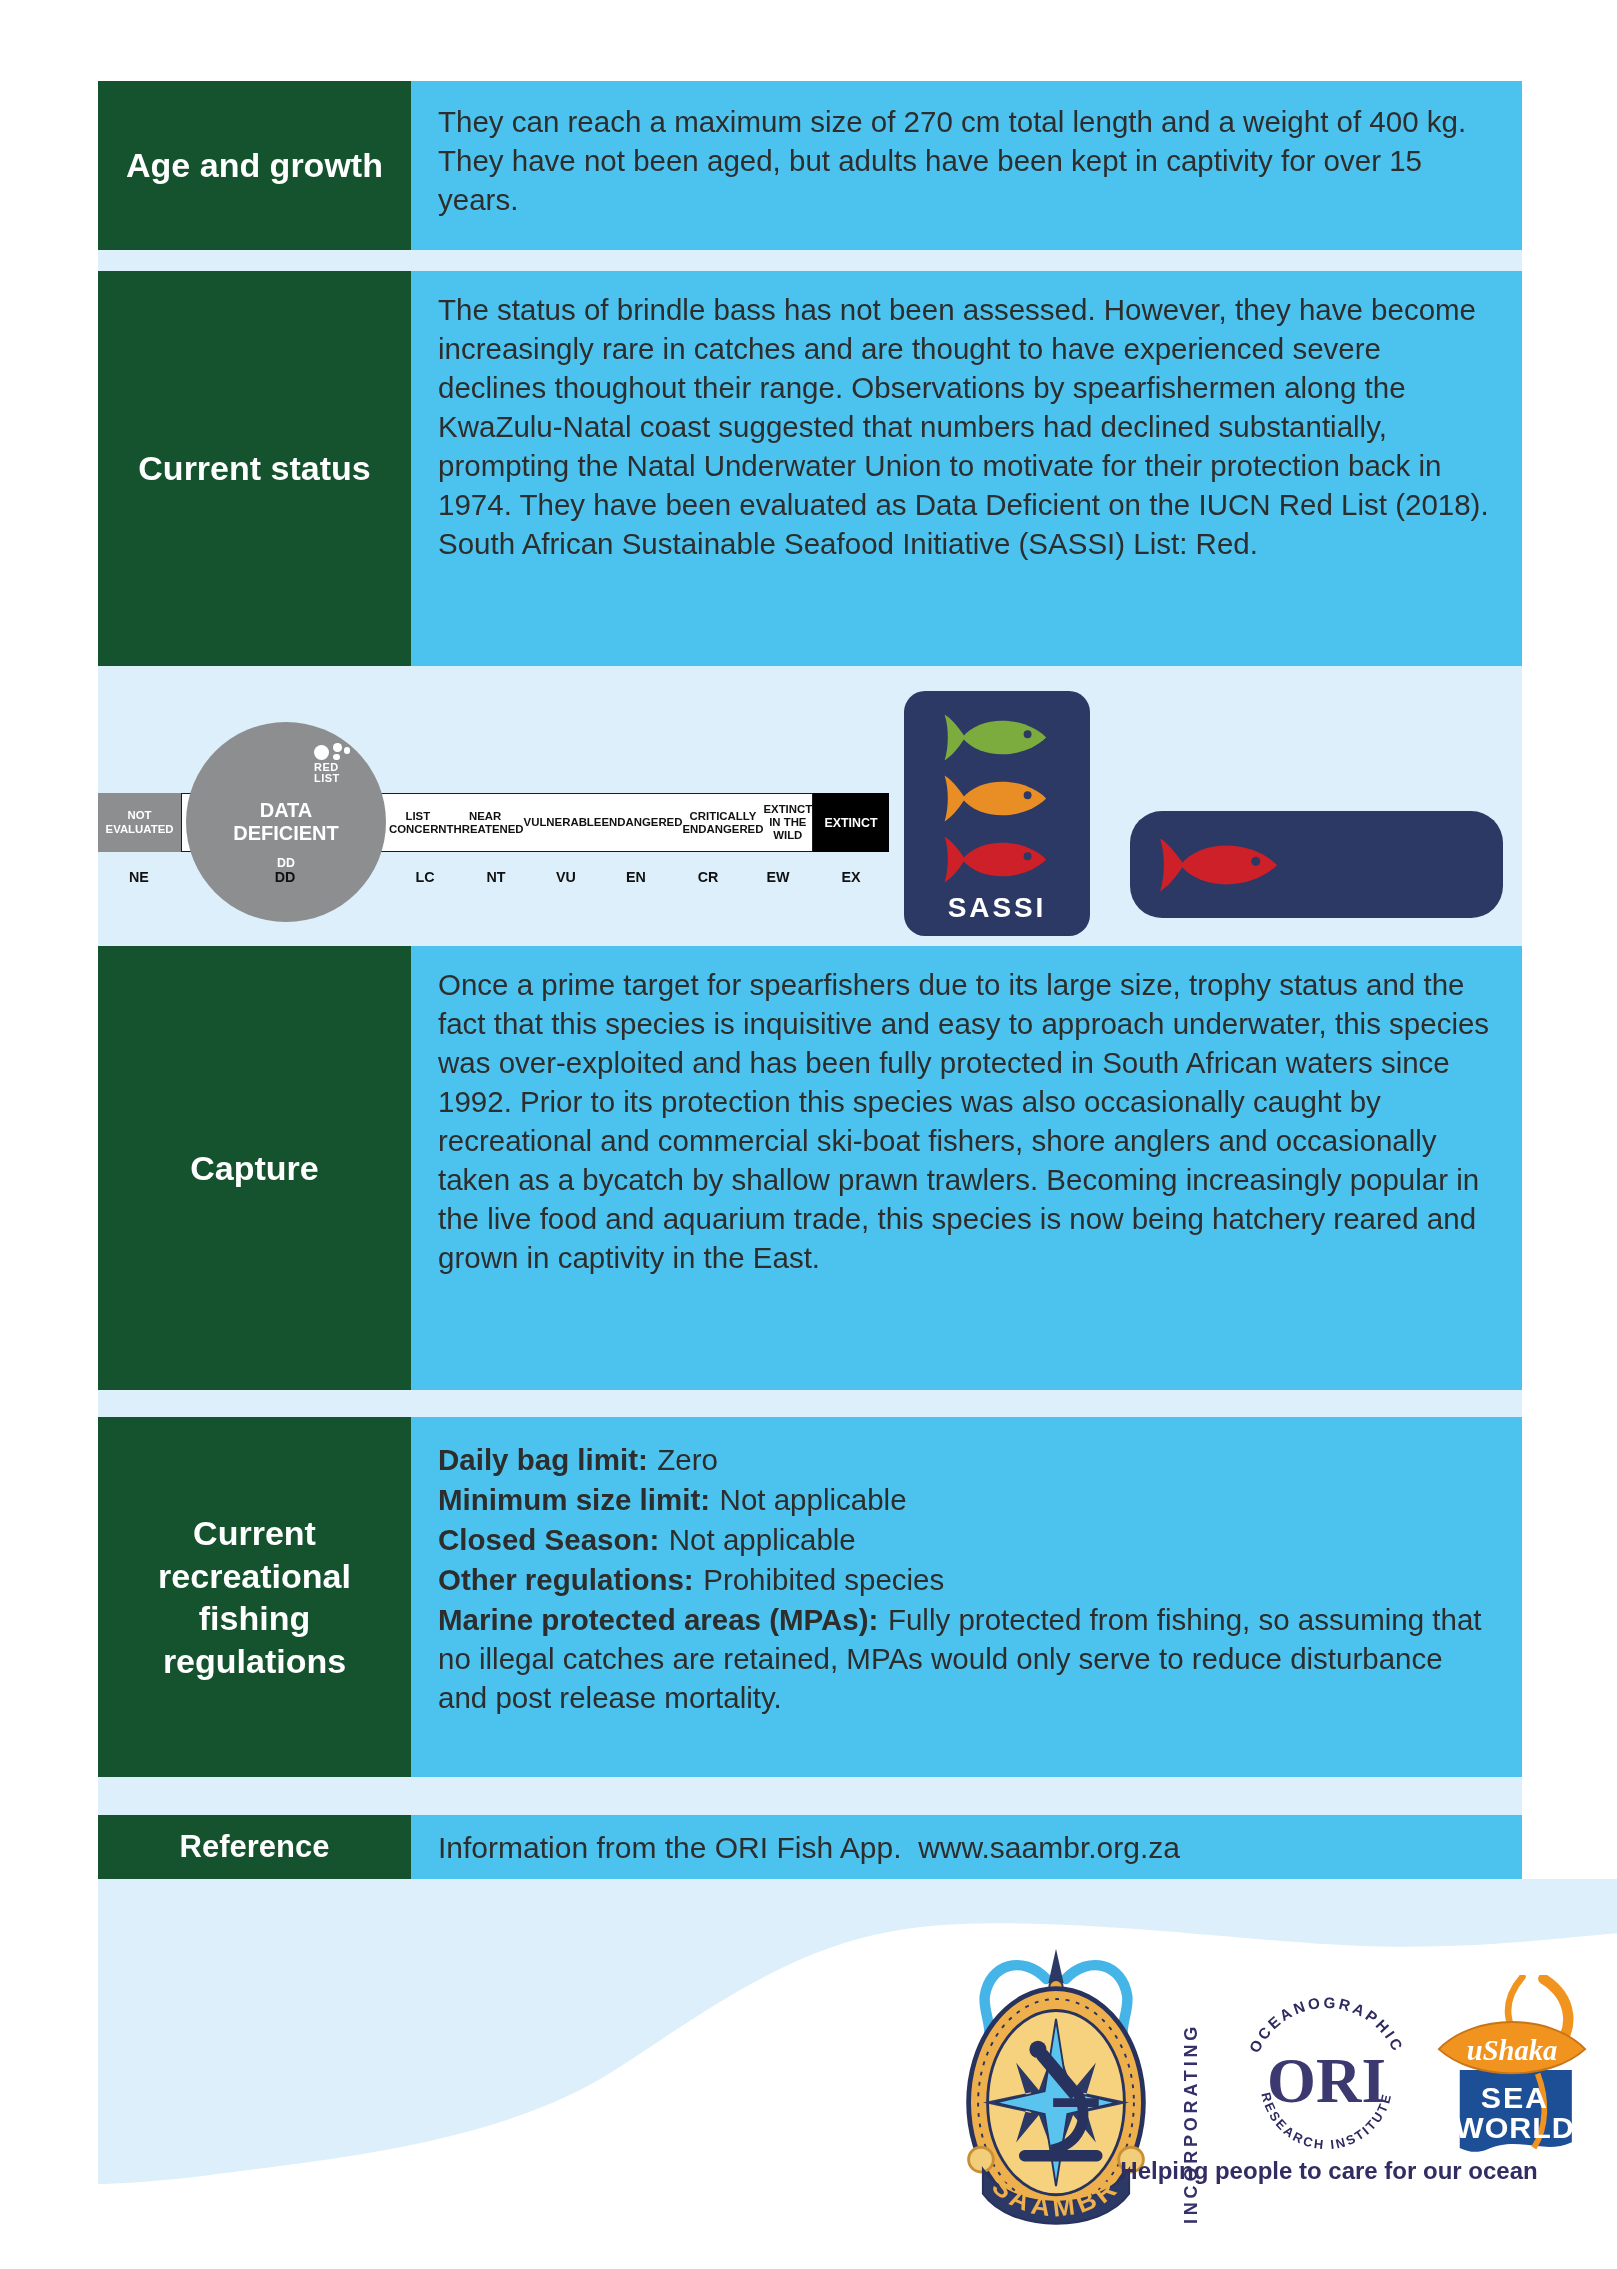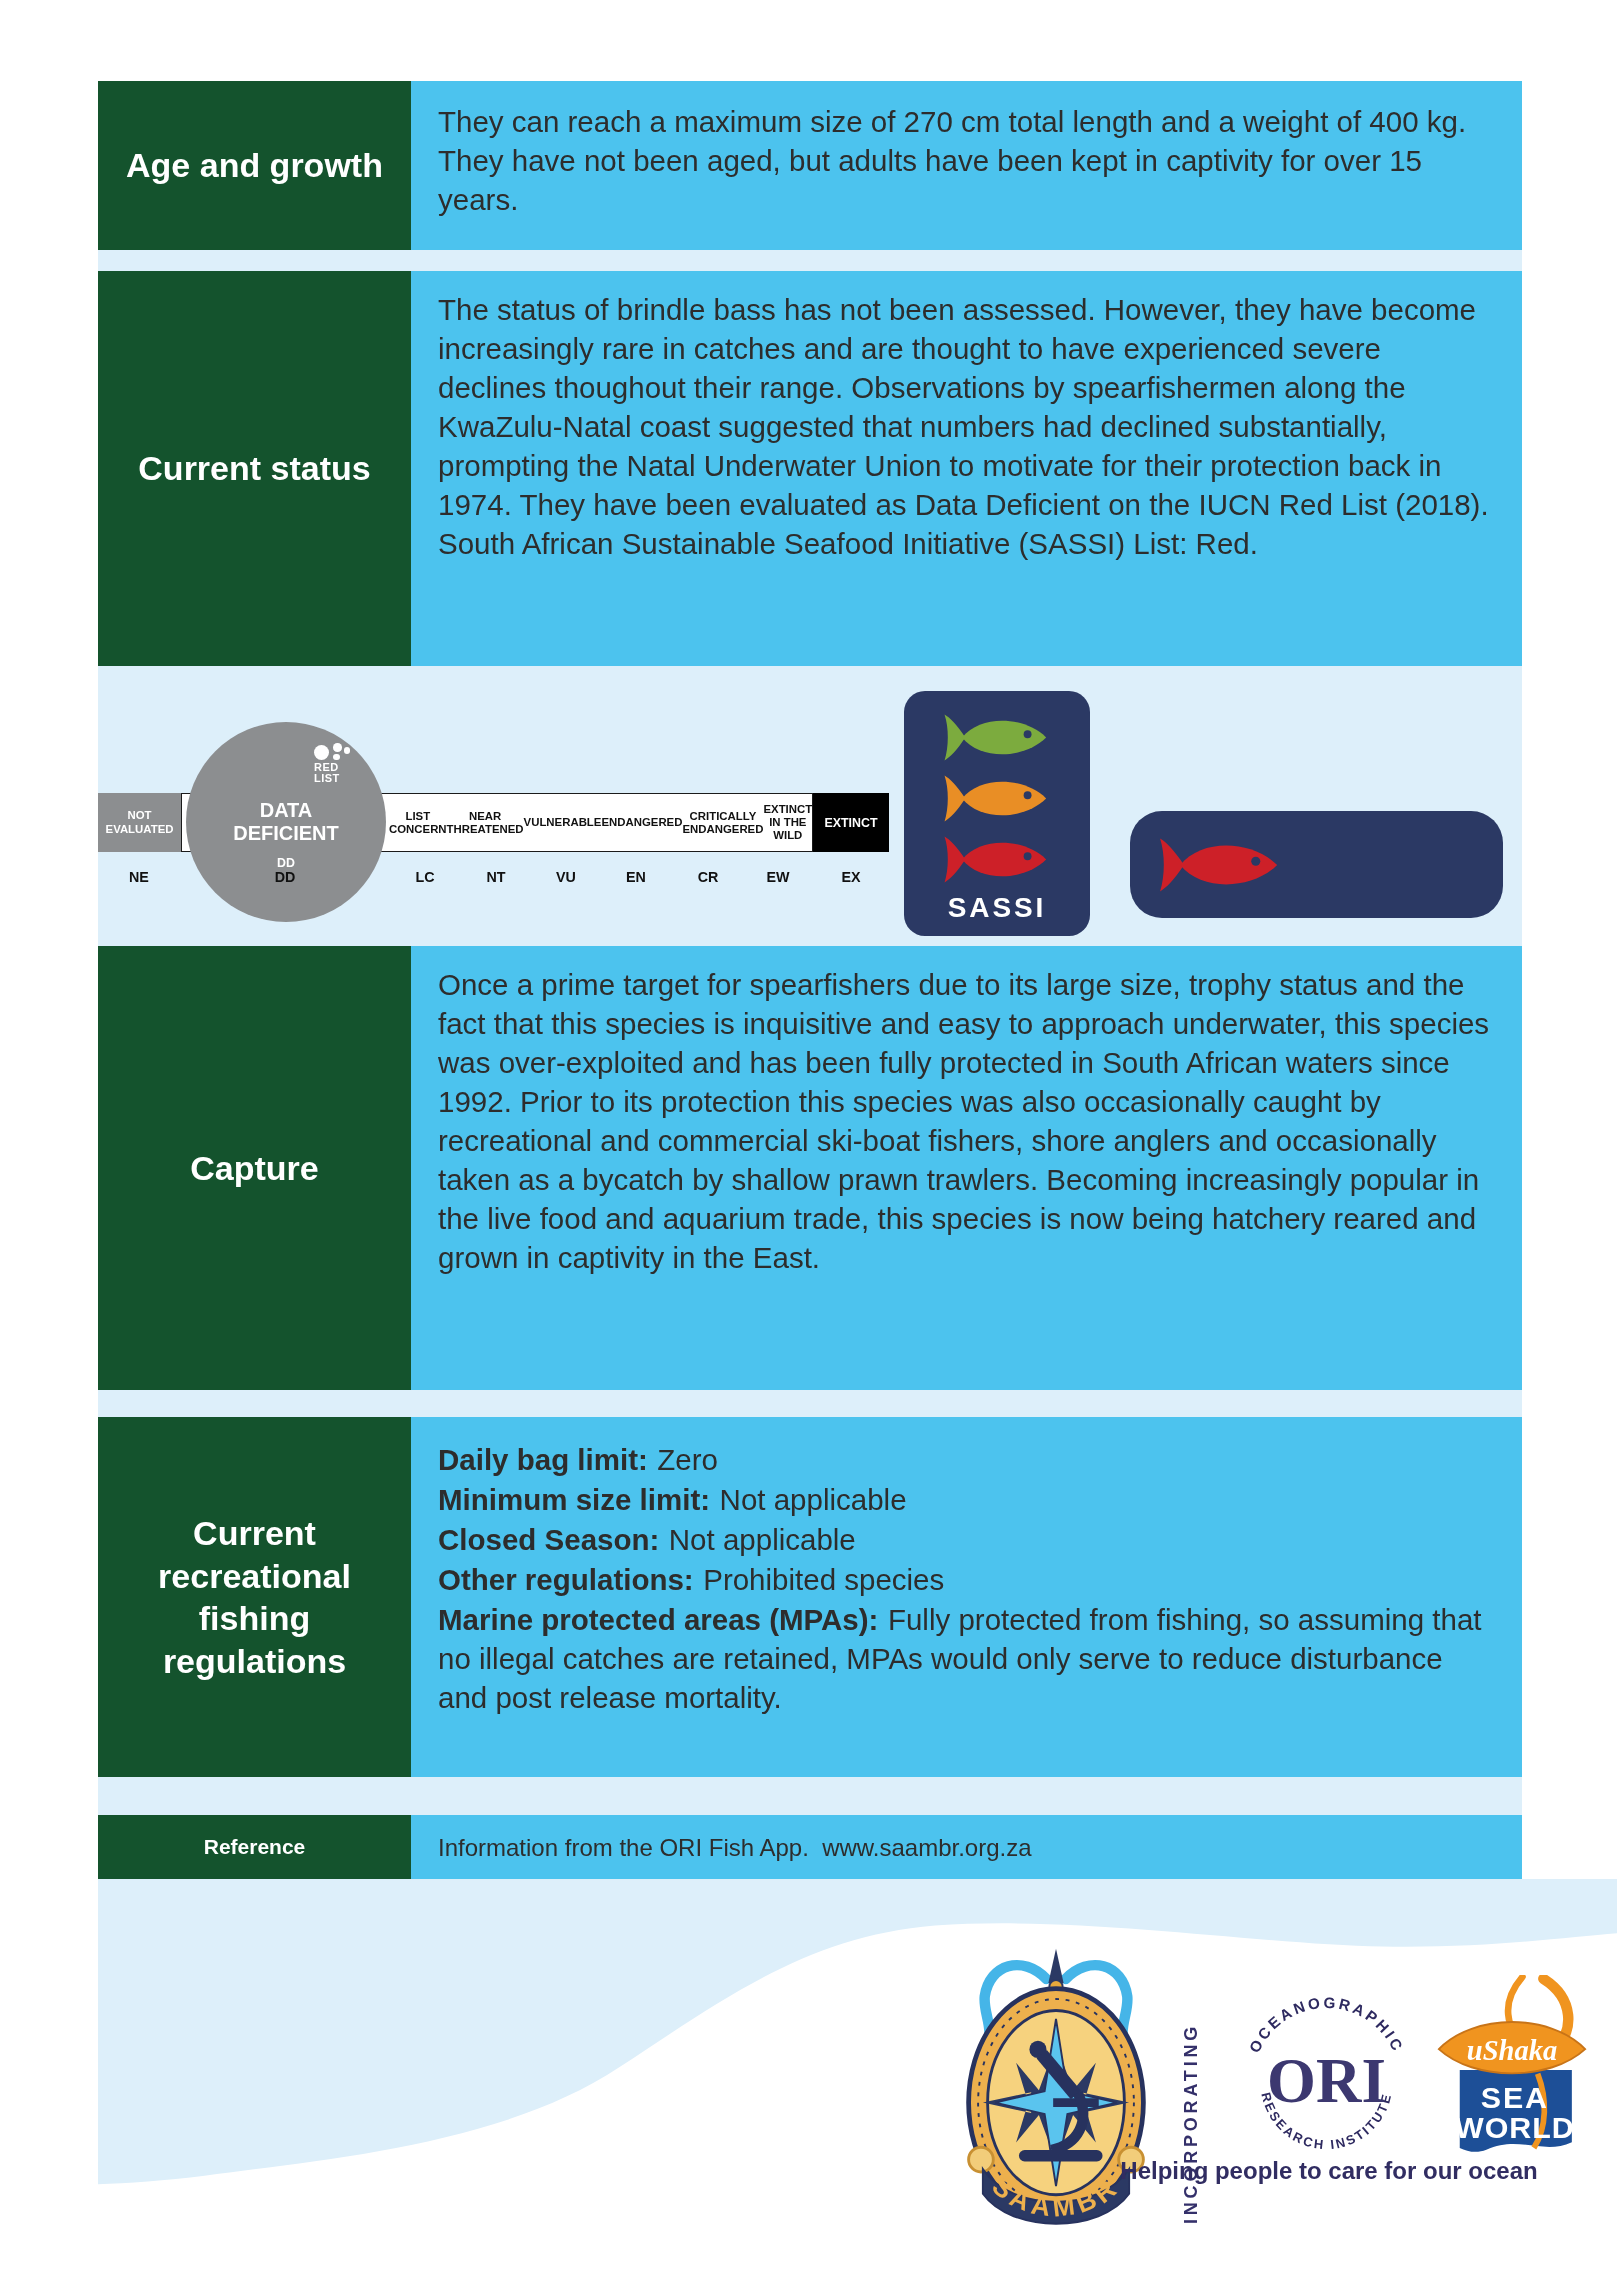--- a/index.html
+++ b/index.html
@@ -11,22 +11,22 @@
 
   .row { position:absolute; left:98px; width:1424px; display:flex; }
   .label-box { width:313px; background:#14532d; color:#ffffff; display:flex; align-items:center; justify-content:center; text-align:center; font-weight:bold; font-size:34px; line-height:1.25; padding:0 17px; }
   .text-box { width:1111px; background:#4cc3ee; color:#2d2d2d; font-size:29.5px; line-height:39px; padding:19px 28.5px 9.5px 27px; }
 
   .row-s1 { top:81px;  height:169px; }
   .row-s2 { top:271px; height:395px; }
   .row-s3 { top:946px; height:444px; }
   .row-s4 { top:1417px; height:360px; }
   .row-s5 { top:1815px; height:65px; }
-  .row-s5 .label-box { font-size:21px; }
-  .row-s5 .text-box { display:flex; align-items:center; padding-top:0; padding-bottom:0; font-size:24px; white-space:pre-wrap; }
+  .row-s5 .label-box { font-size:31px; }
+  .row-s5 .text-box { display:flex; align-items:center; padding-top:0; padding-bottom:0; font-size:30px; white-space:pre-wrap; }
   .row-s1 .text-box { padding-top:21px; }
   .row-s4 .text-box { padding-top:23px; }
 
   .reg-line b { margin-right:9.5px; }
   .reg-line { margin-bottom:1px; }
 
   
   .iucn { position:absolute; left:98px; top:709px; width:791px; height:224px; }
   .iucn-ne { position:absolute; left:0; top:84px; width:83px; height:59px; background:#8c8e90; color:#ffffff; font-size:11.4px; font-weight:bold; display:flex; align-items:center; justify-content:center; text-align:center; line-height:1.15; padding:0 3.8px; }
   .iucn-bar { position:absolute; left:83px; top:84px; width:632px; height:59px; background:#ffffff; border:1.9px solid #1b1b1b; display:flex; align-items:center; padding-left:207px; }

